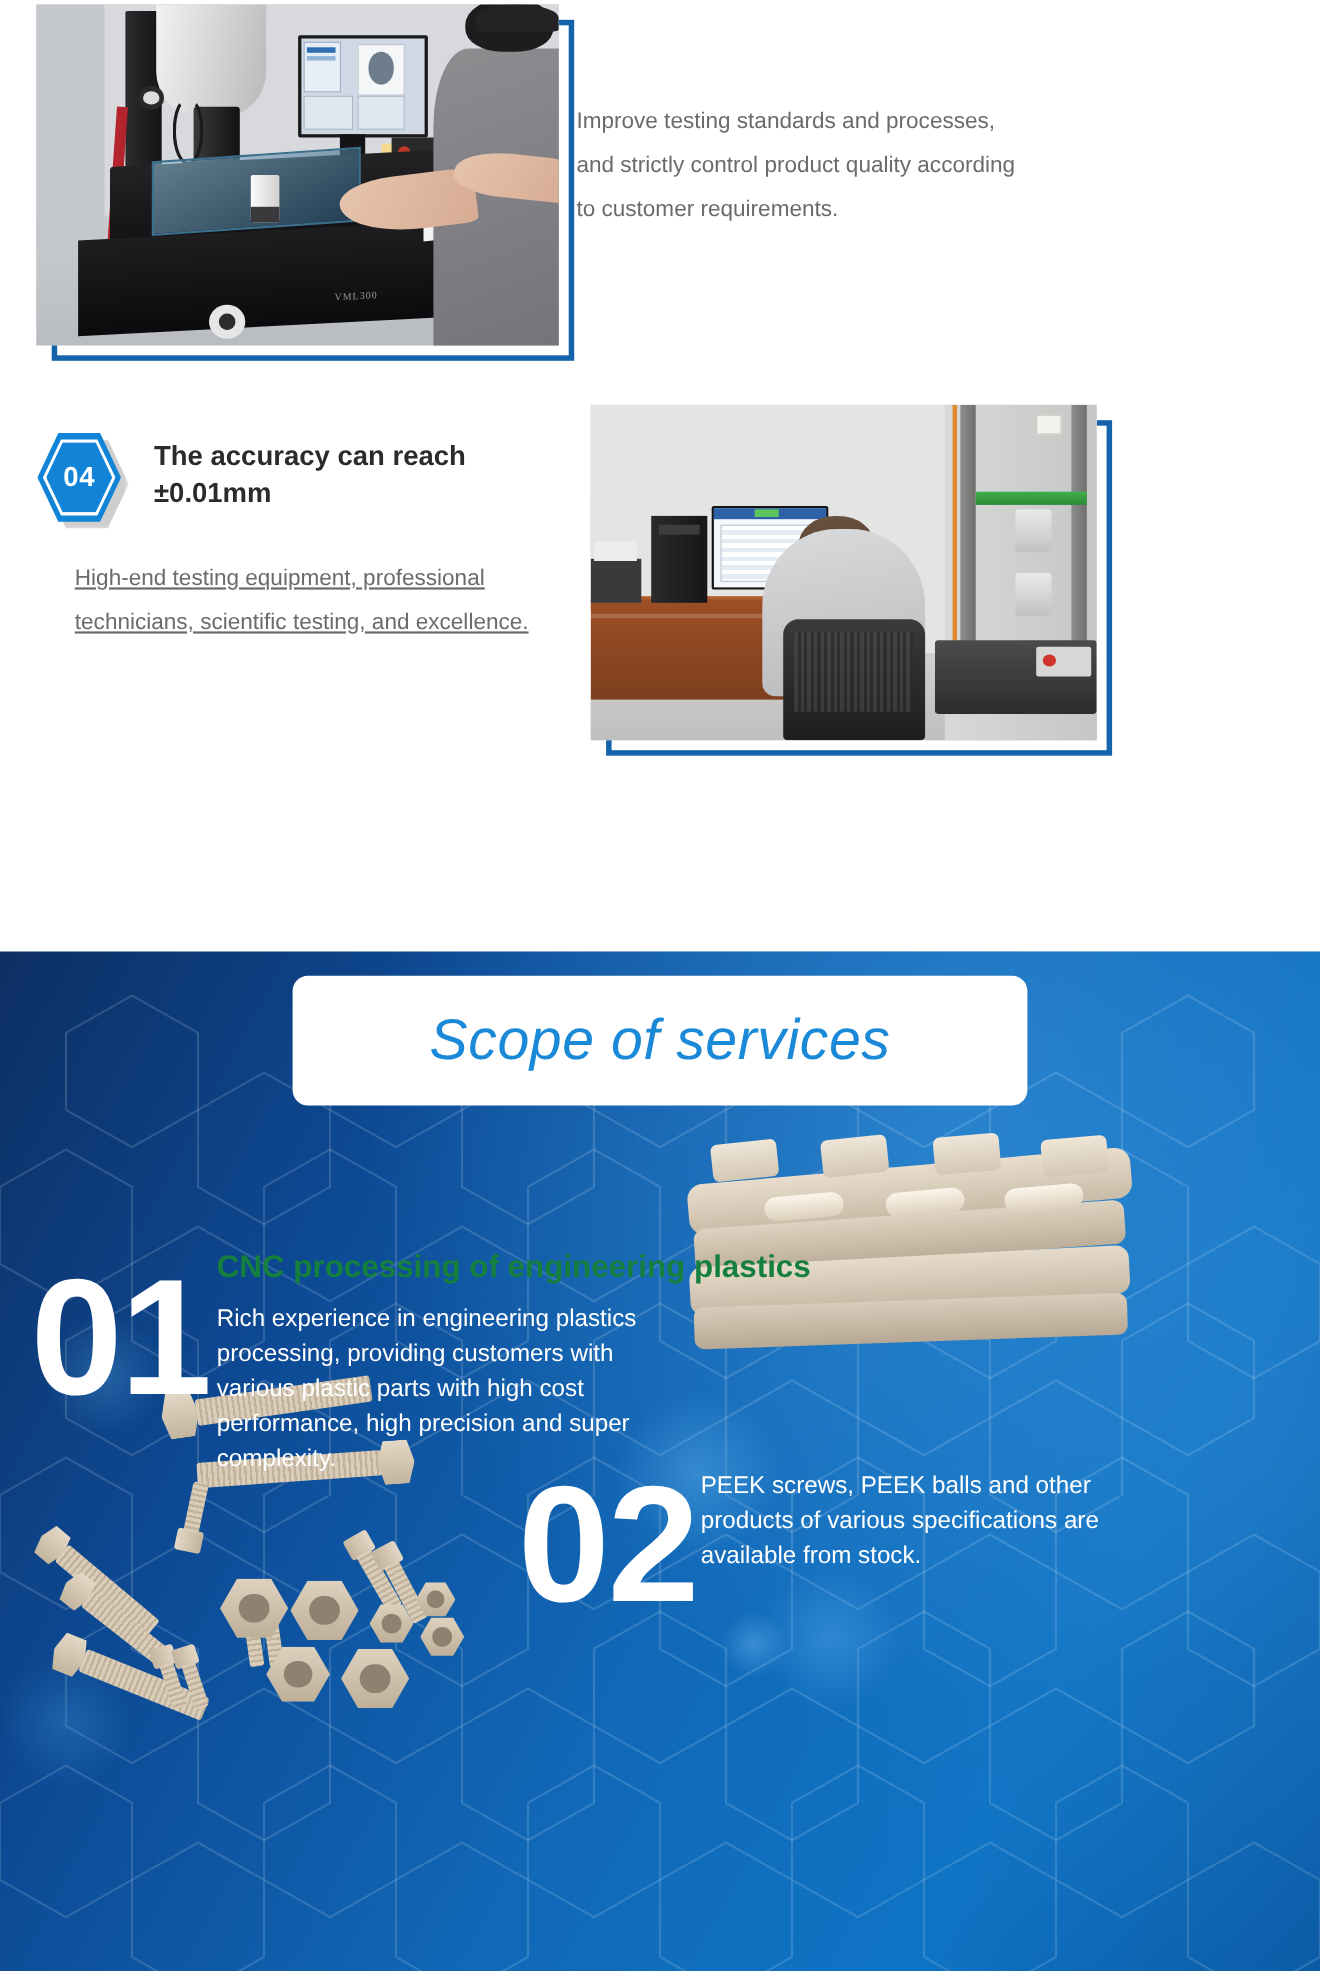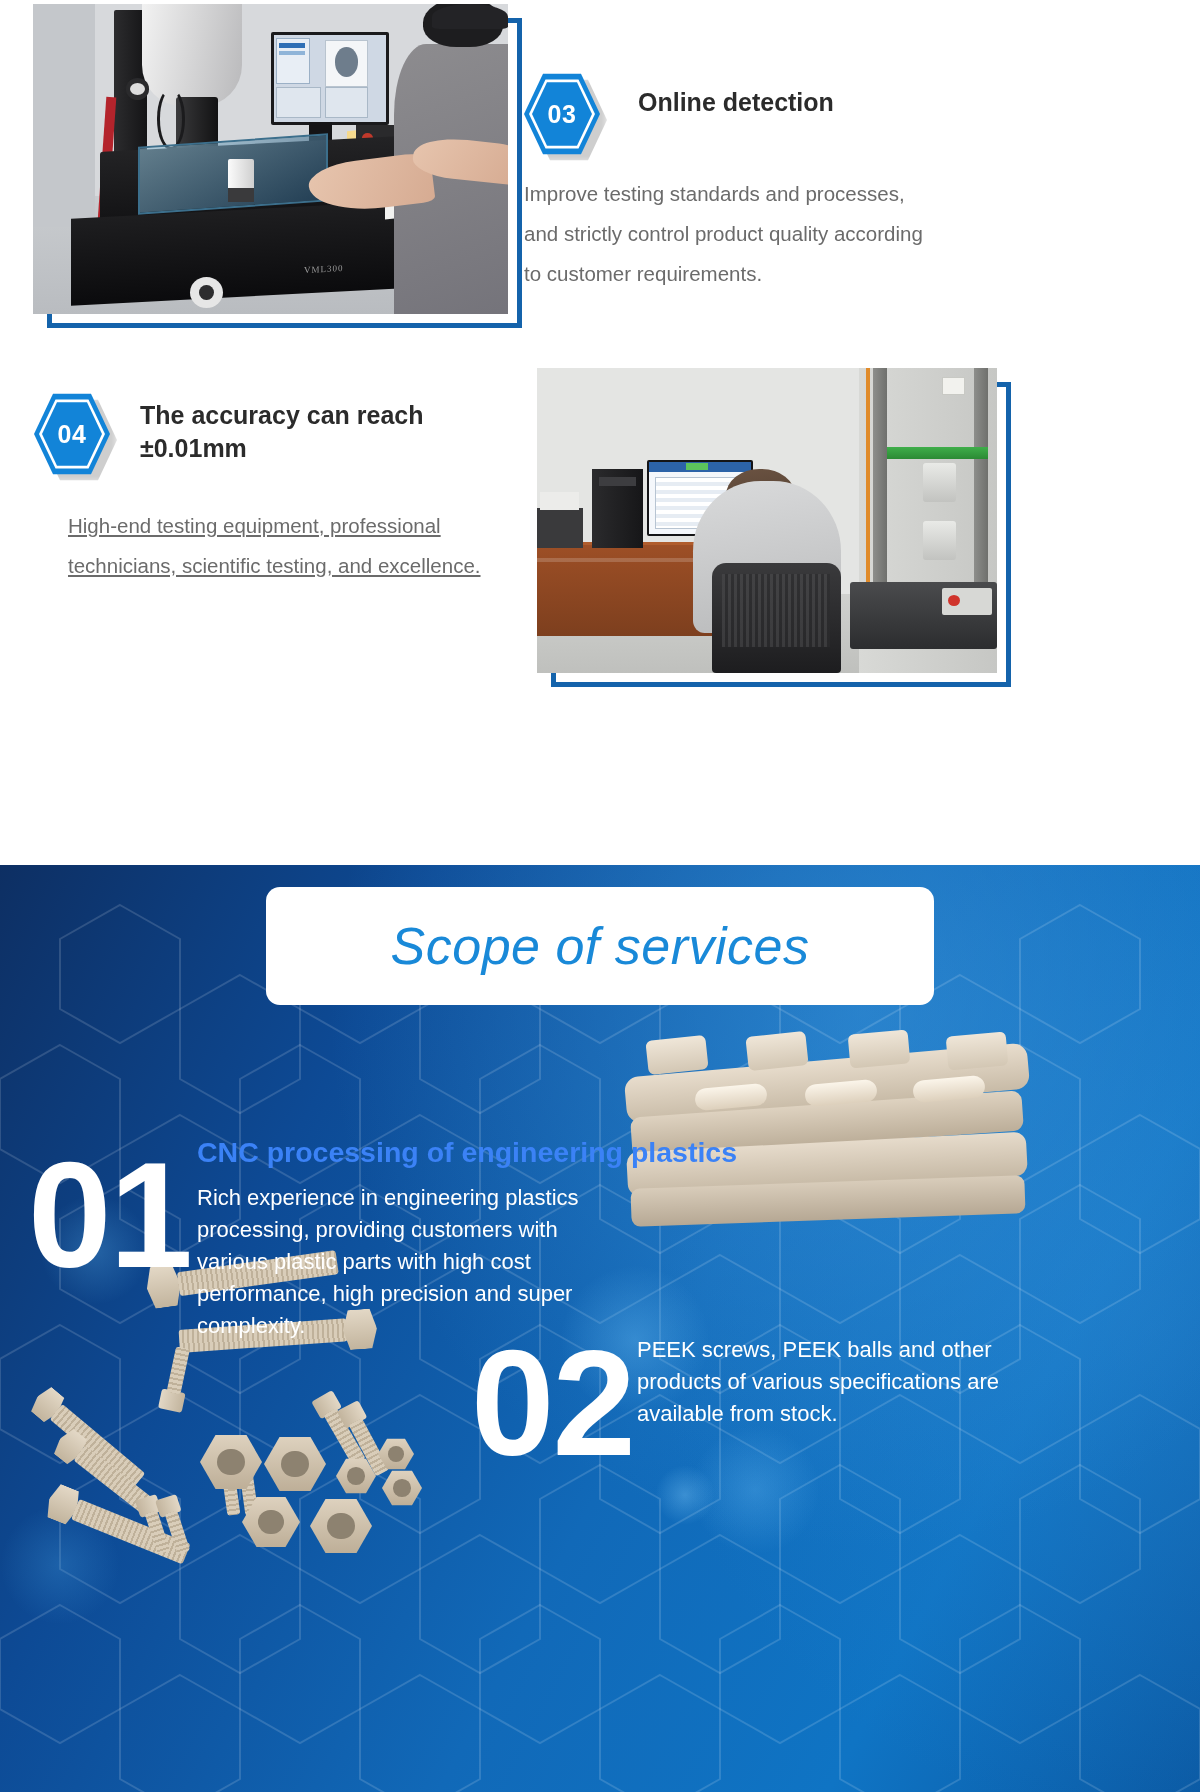--- a/index.html
+++ b/index.html
@@ -234,21 +234,21 @@
   }
 
   
   .big-num{
     position:absolute; color:#ffffff; font-weight:bold; line-height:1;
     font-size:150px; letter-spacing:-2px;
   }
   #num-01{ left:28px; top:1140px; }
   #scope-01{ position:absolute; left:197px; top:1135px; width:430px; }
   #scope-01 .s-title{
-    font-size:28.5px; font-weight:bold; color:#3b82f6; line-height:1.2; white-space:nowrap;
+    font-size:28.5px; font-weight:bold; color:#15803d; line-height:1.2; white-space:nowrap;
   }
   #scope-01 .s-body{
     margin-top:13px; font-size:22px; color:#ffffff; line-height:1.45;
   }
 
   #num-02{ left:471px; top:1328px; }
   #scope-02{ position:absolute; left:637px; top:1322px; width:400px; }
   #scope-02 .s-title{
     font-size:28.5px; font-weight:bold; color:#ffffff; line-height:1.2;
   }
@@ -311,30 +311,20 @@
         <div class="person-body"></div>
         <div class="person-head"></div>
         <div class="person-cap"></div>
         <div class="arm1"></div>
         <div class="arm2"></div>
       </div>
     </div>
   </div>
 
   <div id="block-detection">
-    <div class="row">
-      <div class="hex-badge" style="position:relative;flex:0 0 76px;">
-        <div class="hex-shadow"></div>
-        <div class="hex-outer"></div>
-        <div class="hex-inner"></div>
-        <div class="hex-core"></div>
-        <div class="hex-num">03</div>
-      </div>
-      <div class="feat-title">Online detection</div>
-    </div>
     <div class="feat-body">Improve testing standards and processes, and strictly control product quality according to customer requirements.</div>
   </div>
 
   <div id="block-accuracy">
     <div class="row">
       <div class="hex-badge" style="position:relative;flex:0 0 76px;text-align:center;">
         <div class="hex-shadow"></div>
         <div class="hex-outer"></div>
         <div class="hex-inner"></div>
         <div class="hex-core"></div>

